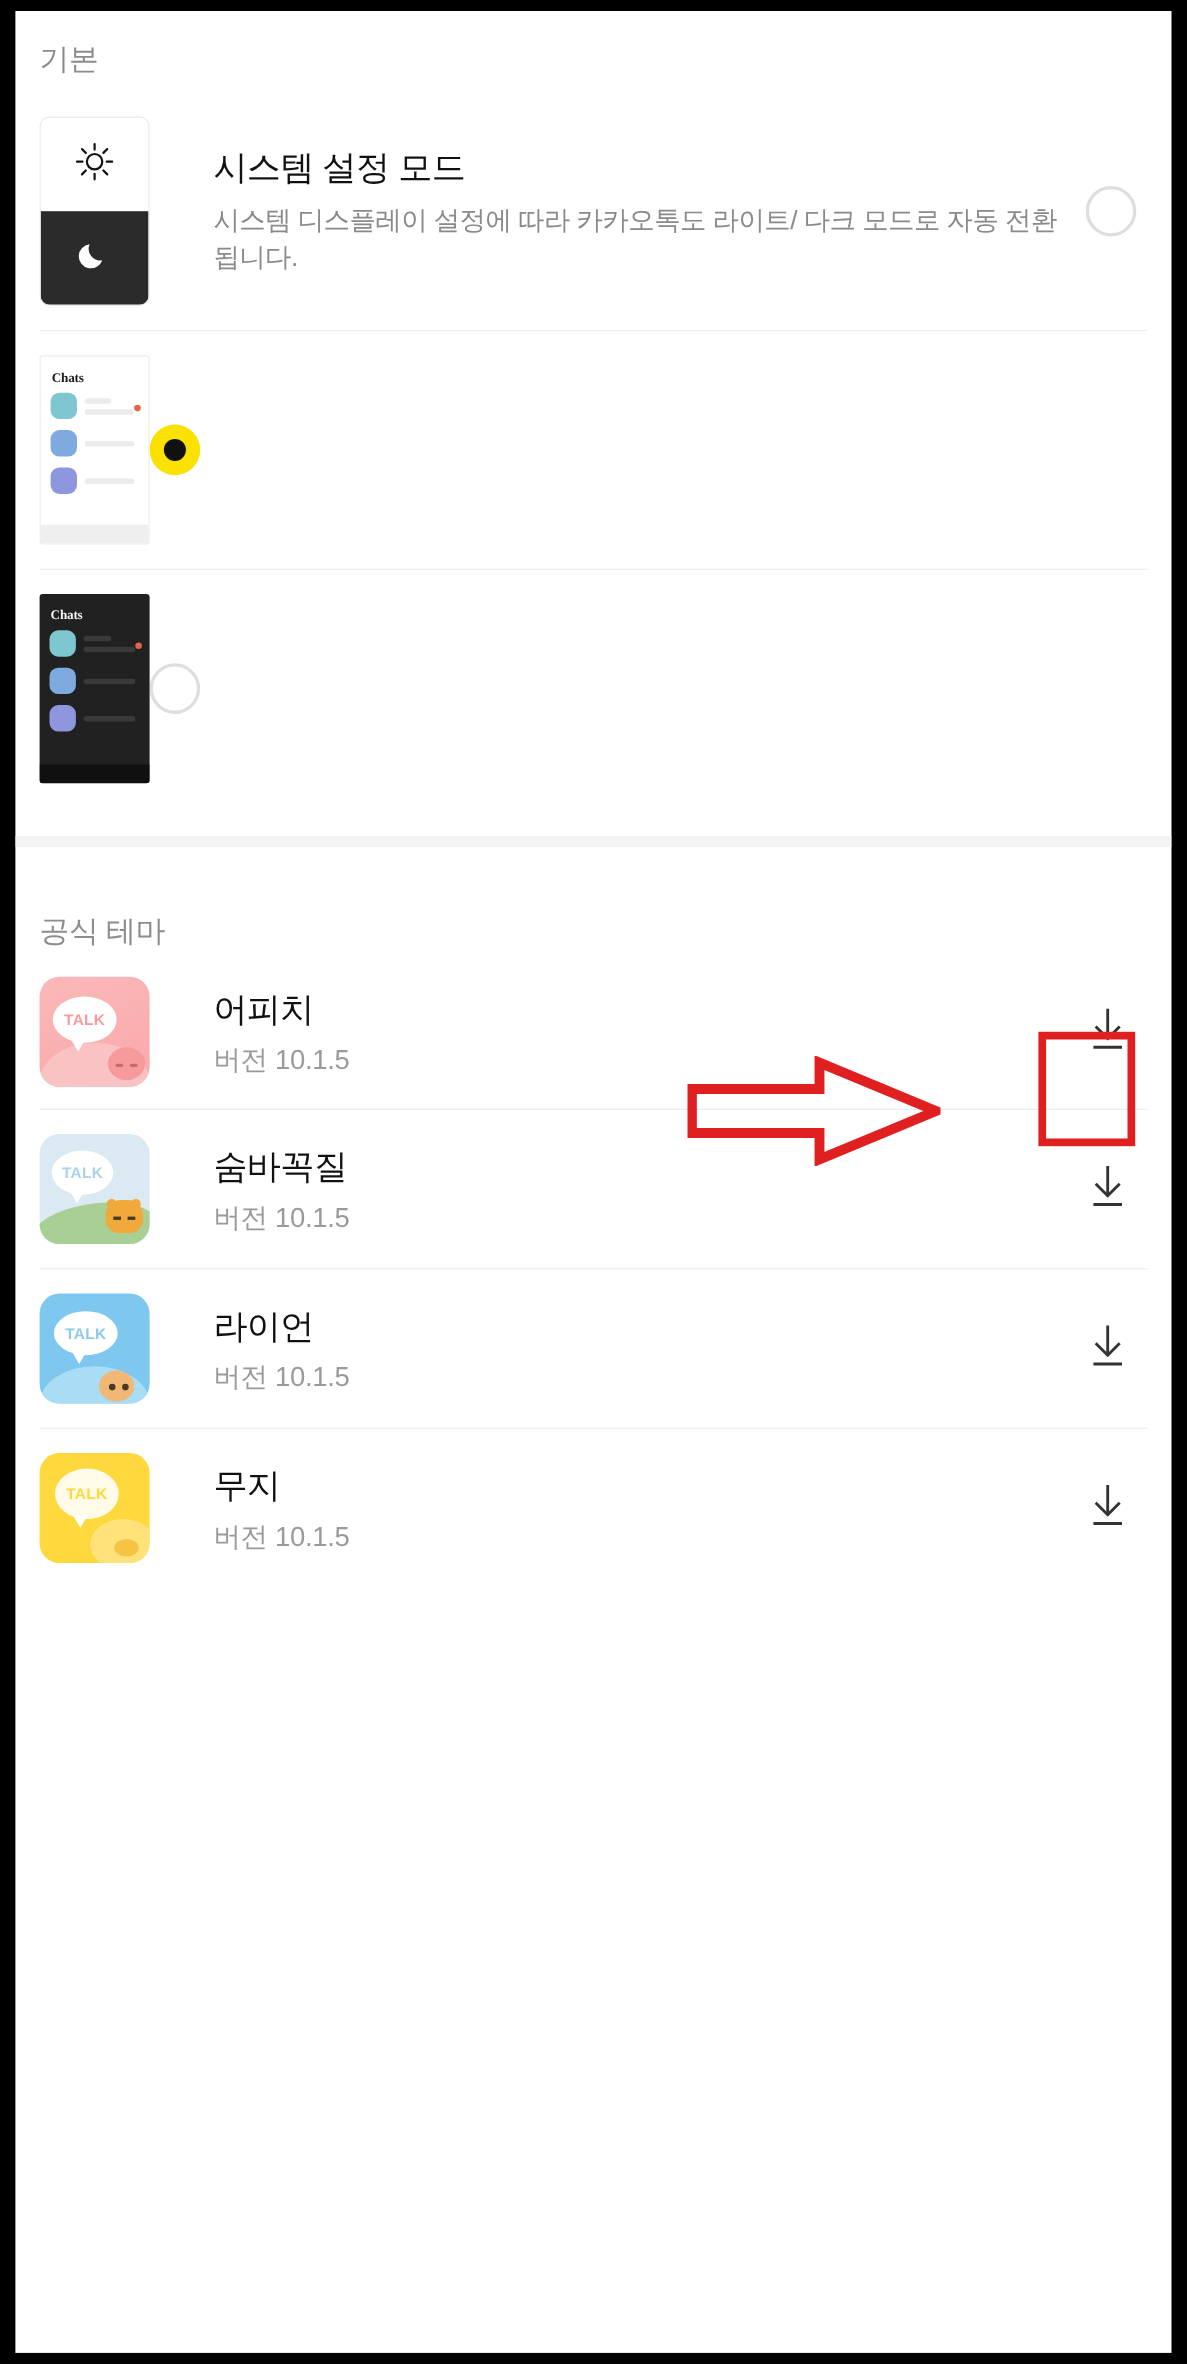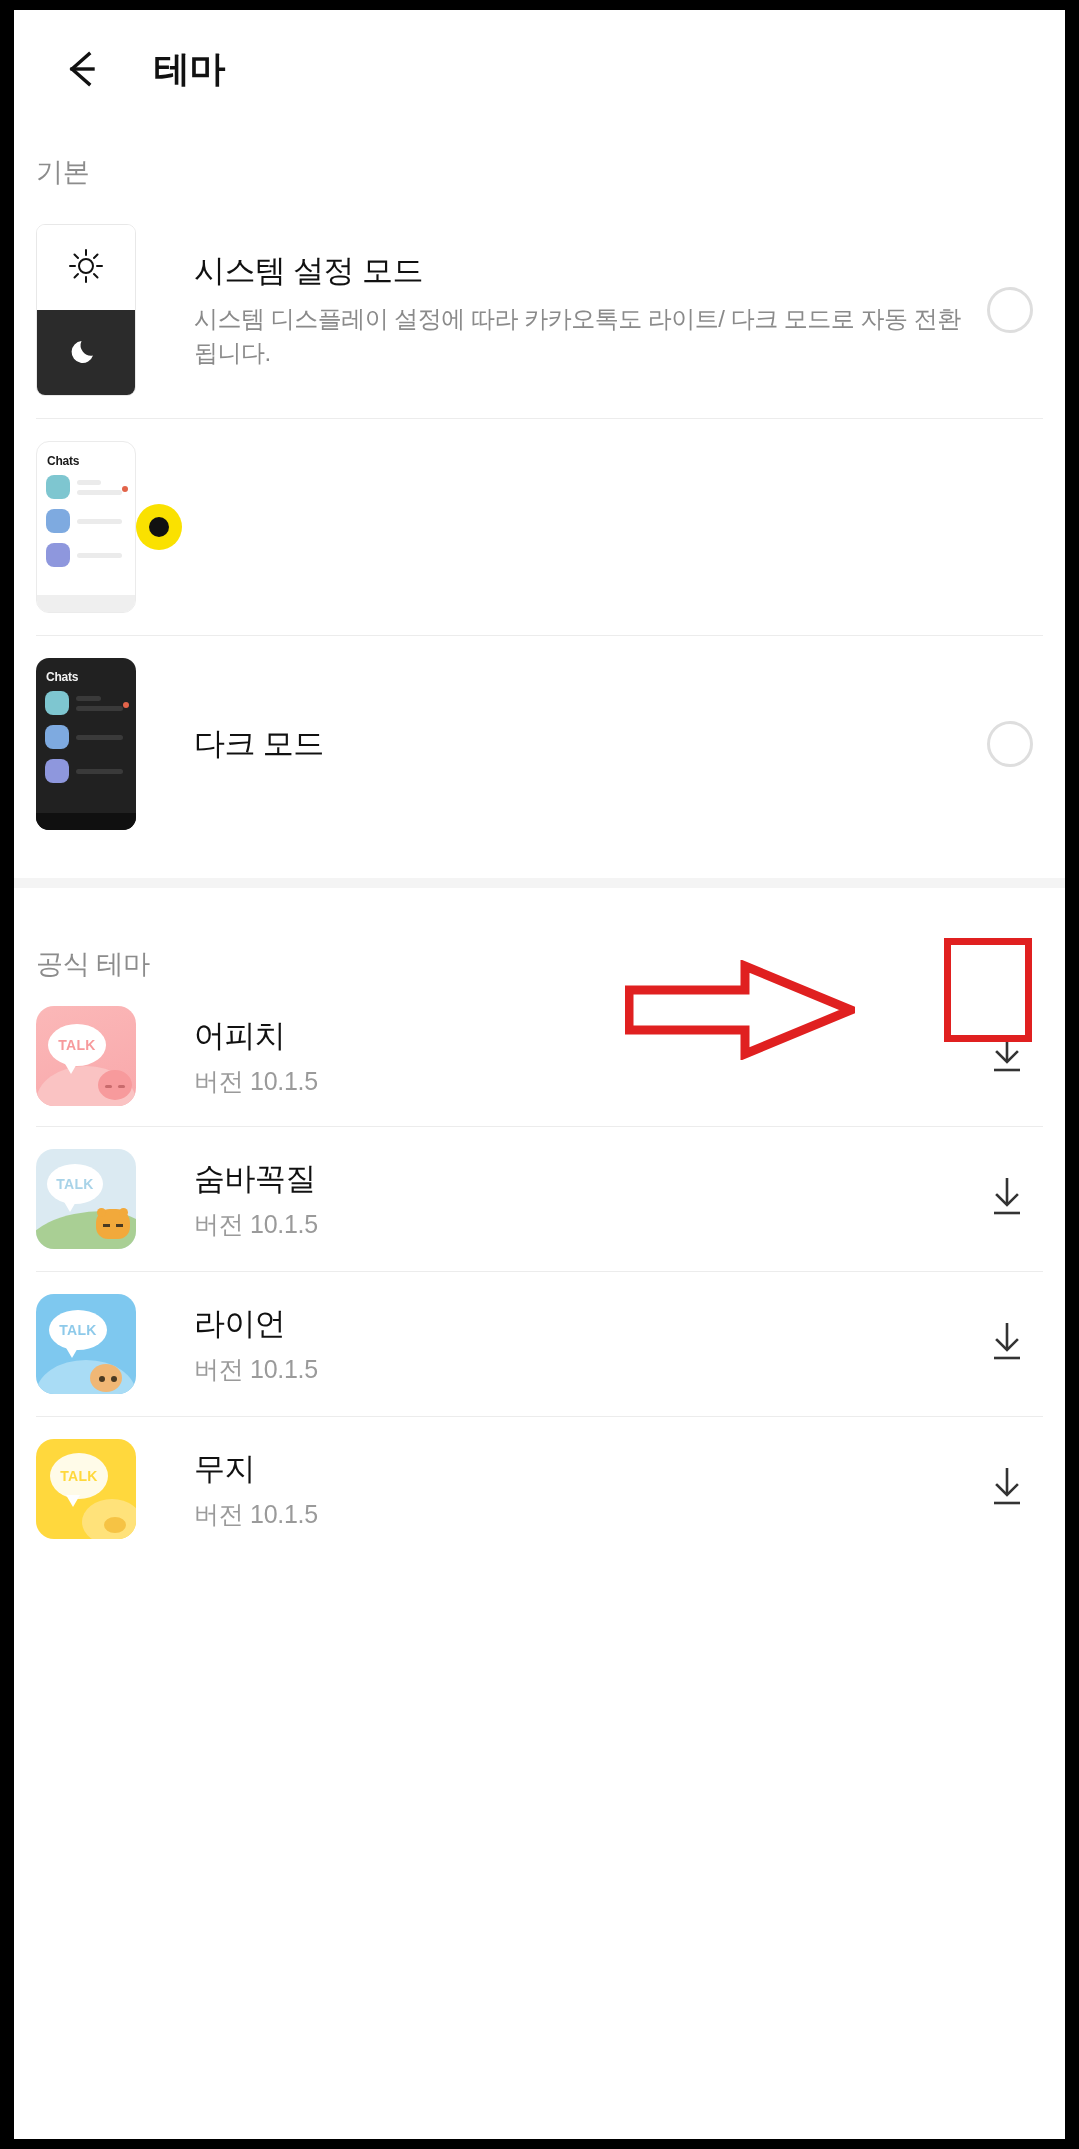--- a/index.html
+++ b/index.html
@@ -41,21 +41,21 @@
   .radio.off { border: 3px solid #dedede; background: #fff; }
   .radio.on { background: #FAE100; display: flex; align-items: center; justify-content: center; }
   .radio.on i { width: 20px; height: 20px; border-radius: 50%; background: #111; display: block; }
 
   
   .sys-thumb { width: 100px; height: 172px; border-radius: 9px; overflow: hidden; border: 1px solid #e8e8e8; }
   .sys-top { height: 50%; background: #fff; display: flex; align-items: center; justify-content: center; }
   .sys-bot { height: 50%; background: #2b2b2b; display: flex; align-items: center; justify-content: center; }
 
   
-  .phone { width: 100px; height: 172px; border-radius: 13px; overflow: hidden; position: relative; }
+  .phone { width: 100px; height: 172px; border-radius: 3px; overflow: hidden; position: relative; font-family: Liberation Serif, serif; }
   .phone.light { background: #ffffff; border: 1px solid #ebebeb; }
   .phone.dark { background: #212121; }
   .phone .ph-title { font-size: 12px; font-weight: bold; position: absolute; left: 10px; top: 12px; letter-spacing: -0.2px; }
   .phone.light .ph-title { color: #1a1a1a; }
   .phone.dark .ph-title { color: #f2f2f2; }
   .ph-list { position: absolute; left: 9px; top: 33px; right: 7px; }
   .ph-item { display: flex; align-items: center; margin-bottom: 10px; position: relative; }
   .ph-av { width: 24px; height: 24px; border-radius: 8px; flex: 0 0 24px; }
   .ph-lines { margin-left: 7px; flex: 1 1 auto; }
   .ph-line { height: 5px; border-radius: 3px; }
@@ -80,31 +80,20 @@
   
   .anno-arrow { position: absolute; left: 611px; top: 950px; pointer-events: none; }
   .anno-box { position: absolute; left: 930px; top: 928px; width: 88px; height: 104px;
               border: 7px solid #e02020; pointer-events: none; }
 </style>
 </head>
 <body>
 
 <div id="frame">
 
-  <div class="header">
-    <div class="back-btn">
-      <span>
-        <svg width="46" height="46" viewBox="0 0 46 46">
-          <path d="M29 8 L12 23 L29 38" fill="none" stroke="#111" stroke-width="3.4" stroke-linecap="square" stroke-linejoin="miter"></path>
-          <line x1="12" y1="23" x2="33" y2="23" stroke="#111" stroke-width="3.4" stroke-linecap="square"></line>
-        </svg>
-      </span>
-    </div>
-    <div class="header-title">테마</div>
-  </div>
 
   <div class="section-label">기본</div>
 
   <div class="row mode-row" style="padding-top:34px;padding-bottom:22px;">
     <div class="thumb-wrap">
       <div class="sys-thumb">
         <div class="sys-top">
           <span>
             <svg width="40" height="40" viewBox="0 0 40 40">
               <circle cx="20" cy="20" r="7" fill="none" stroke="#111" stroke-width="2"></circle>
@@ -197,23 +186,20 @@
           <div class="ph-item">
             <div class="ph-av" style="background:#8e97dd"></div>
             <div class="ph-lines">
                 <div class="ph-line" style="width:88%"></div>
               </div>
           </div>
         </div>
         <div class="ph-foot"></div>
       </div>
     </div>
-    <div class="row-text">
-      <div class="row-title">다크 모드</div>
-    </div>
     <div class="radio off"></div>
   </div>
 
   <div class="big-sep"></div>
 
   <div class="section-label second">공식 테마</div>
 
   <div class="row theme-row" style="padding-top:24px;padding-bottom:20px;">
     <div class="theme-thumb" style="background:linear-gradient(160deg,#fbb8b8 0%,#f9a8ab 100%);">
       <div style="position:absolute;left:0;bottom:0;width:100%;height:40px;background:#fac3c3;border-radius:50% 50% 0 0/90% 90% 0 0;"></div>

